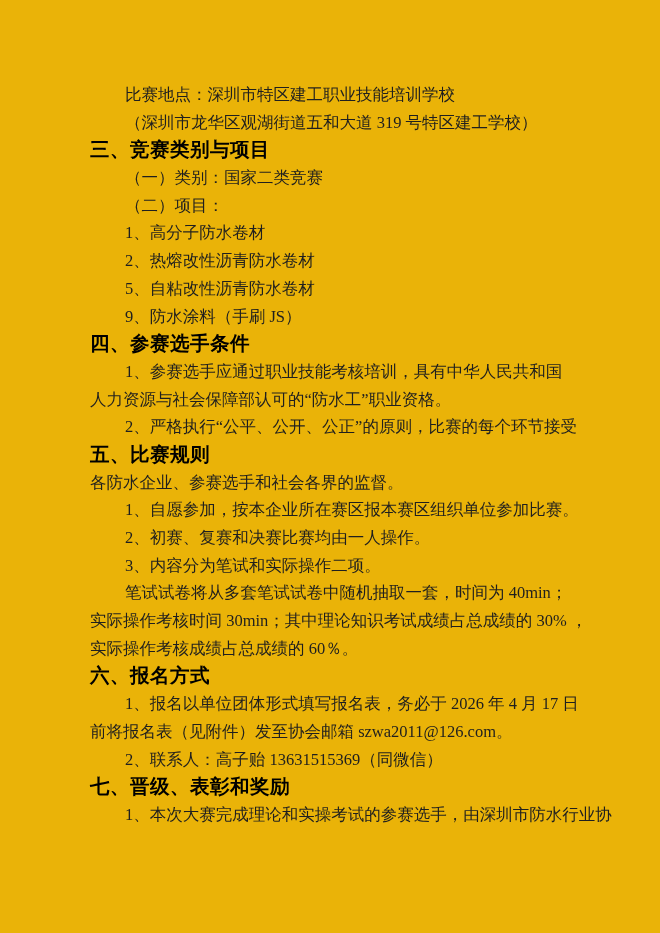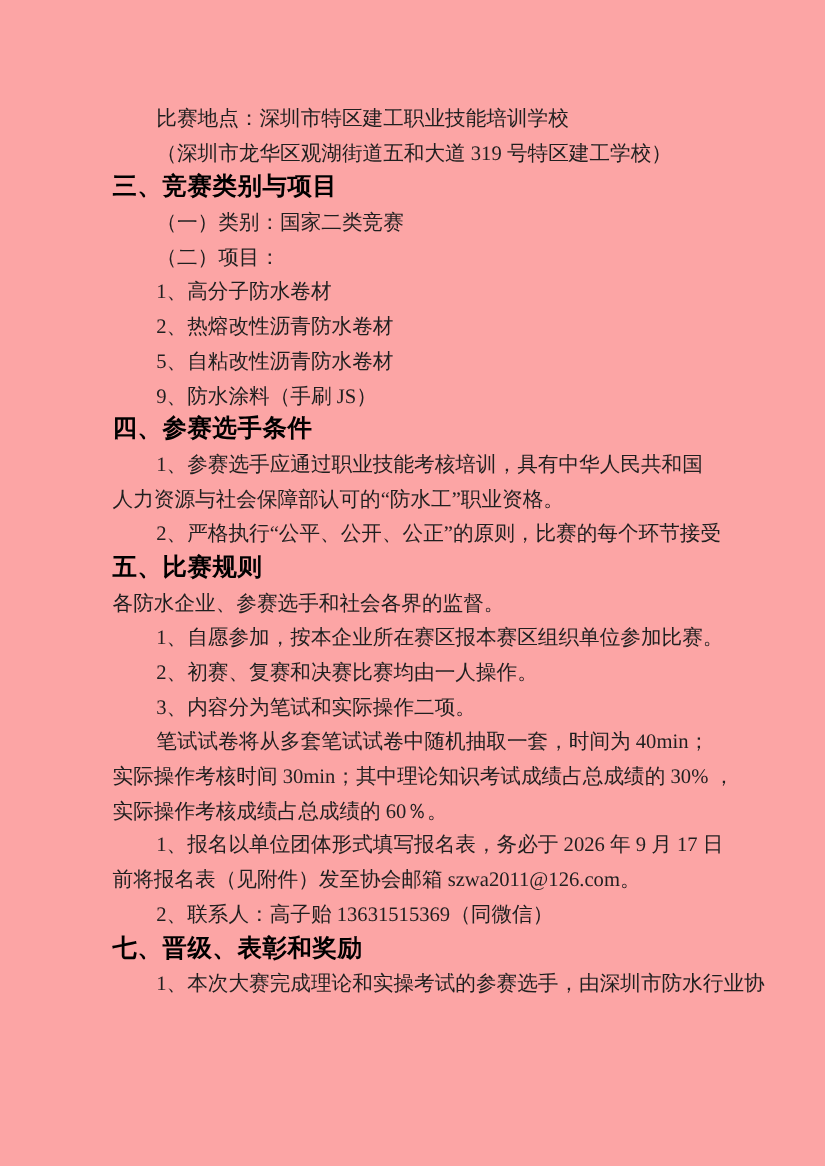--- a/index.html
+++ b/index.html
@@ -9,21 +9,21 @@
   }
   body {
     width: 660px;
     height: 933px;
     overflow: hidden;
   }
   .page {
     position: relative;
     width: 660px;
     height: 933px;
-    background: #fca5a5;
+    background: #eab308;
   }
   .doc-body {
     position: absolute;
     top: 81px;
     left: 90px;
     width: 486px;
   }
   .line {
     white-space: nowrap;
     height: 27.7px;
@@ -65,19 +65,20 @@
       <div class="line flush">人力资源与社会保障部认可的“防水工”职业资格。</div>
       <div class="line indent">2、严格执行“公平、公开、公正”的原则，比赛的每个环节接受</div>
       <div class="line heading">五、比赛规则</div>
       <div class="line flush">各防水企业、参赛选手和社会各界的监督。</div>
       <div class="line indent">1、自愿参加，按本企业所在赛区报本赛区组织单位参加比赛。</div>
       <div class="line indent">2、初赛、复赛和决赛比赛均由一人操作。</div>
       <div class="line indent">3、内容分为笔试和实际操作二项。</div>
       <div class="line indent">笔试试卷将从多套笔试试卷中随机抽取一套，时间为 40min；</div>
       <div class="line flush">实际操作考核时间 30min；其中理论知识考试成绩占总成绩的 30% ，</div>
       <div class="line flush">实际操作考核成绩占总成绩的 60％。</div>
-      <div class="line indent">1、报名以单位团体形式填写报名表，务必于 2026 年 9 月 17 日</div>
+      <div class="line heading">六、报名方式</div>
+      <div class="line indent">1、报名以单位团体形式填写报名表，务必于 2026 年 4 月 17 日</div>
       <div class="line flush">前将报名表（见附件）发至协会邮箱 szwa2011@126.com。</div>
       <div class="line indent">2、联系人：高子贻 13631515369（同微信）</div>
       <div class="line heading">七、晋级、表彰和奖励</div>
       <div class="line indent">1、本次大赛完成理论和实操考试的参赛选手，由深圳市防水行业协</div>
     </section>
 </main>
 
 </body></html>

